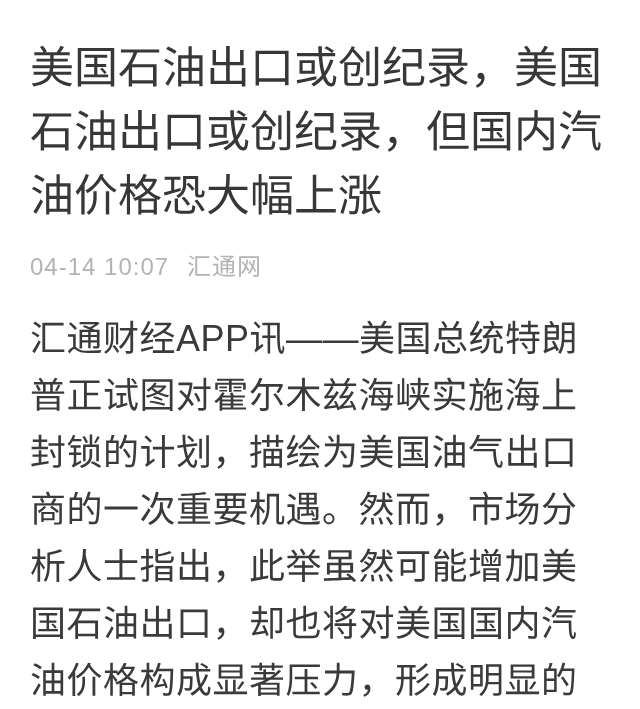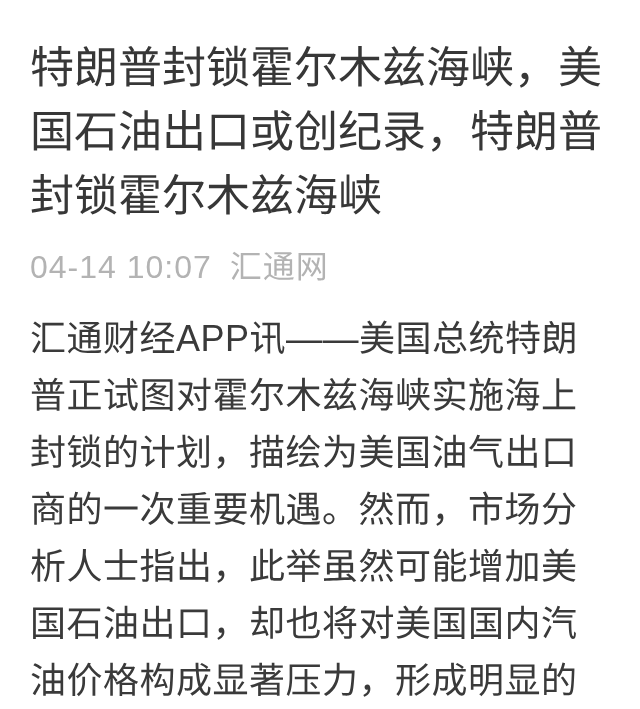--- a/index.html
+++ b/index.html
@@ -20,21 +20,21 @@
   .article-title {
     margin: 0;
     font-size: 44px;
     line-height: 64px;
     font-weight: 500;
     color: #373737;
     letter-spacing: 0;
   }
   .article-meta {
     margin-top: 24px;
-    font-size: 32px;
+    font-size: 24px;
     line-height: 30px;
     color: #b3b3b3;
     letter-spacing: 1px;
     white-space: nowrap;
   }
   .article-meta .publish-time {
     margin-right: 18px;
   }
   .article-body {
     margin: 28px 0 0 0;
@@ -44,21 +44,21 @@
     color: #3a3a3a;
     letter-spacing: 0.5px;
     word-break: break-all;
   }
 </style>
 </head>
 <body>
 
 <div class="page">
 
-  <h1 class="article-title">特朗普封锁霍尔木兹海峡，美国石油出口或创纪录，特朗普封锁霍尔木兹海峡</h1>
+  <h1 class="article-title">美国石油出口或创纪录，美国石油出口或创纪录，但国内汽油价格恐大幅上涨</h1>
 
   <div class="article-meta">
     <span class="publish-time">04-14 10:07</span><span class="source-name">汇通网</span>
   </div>
 
   <p class="article-body">汇通财经APP讯——美国总统特朗普正试图对霍尔木兹海峡实施海上封锁的计划，描绘为美国油气出口商的一次重要机遇。然而，市场分析人士指出，此举虽然可能增加美国石油出口，却也将对美国国内汽油价格构成显著压力，形成明显的双重影响。</p>
 
 </div>
 
 </body></html>

